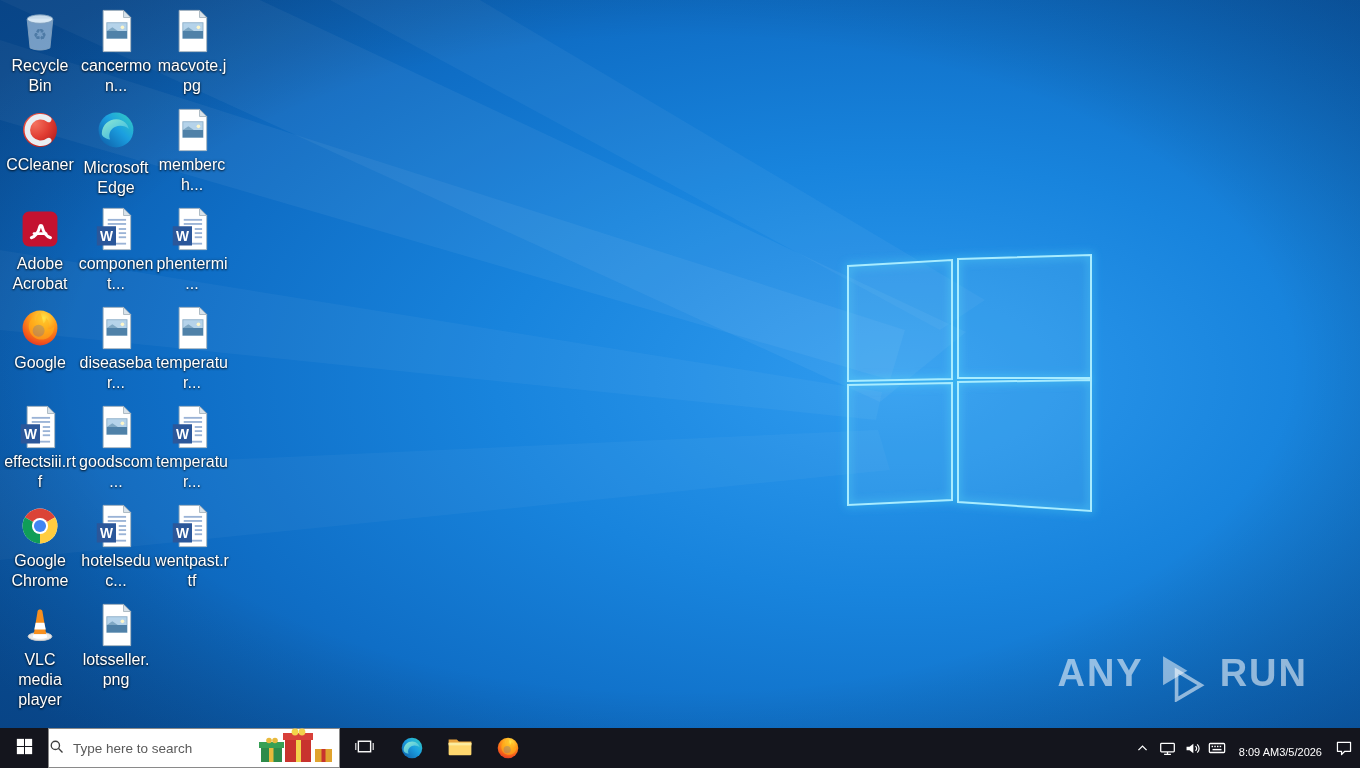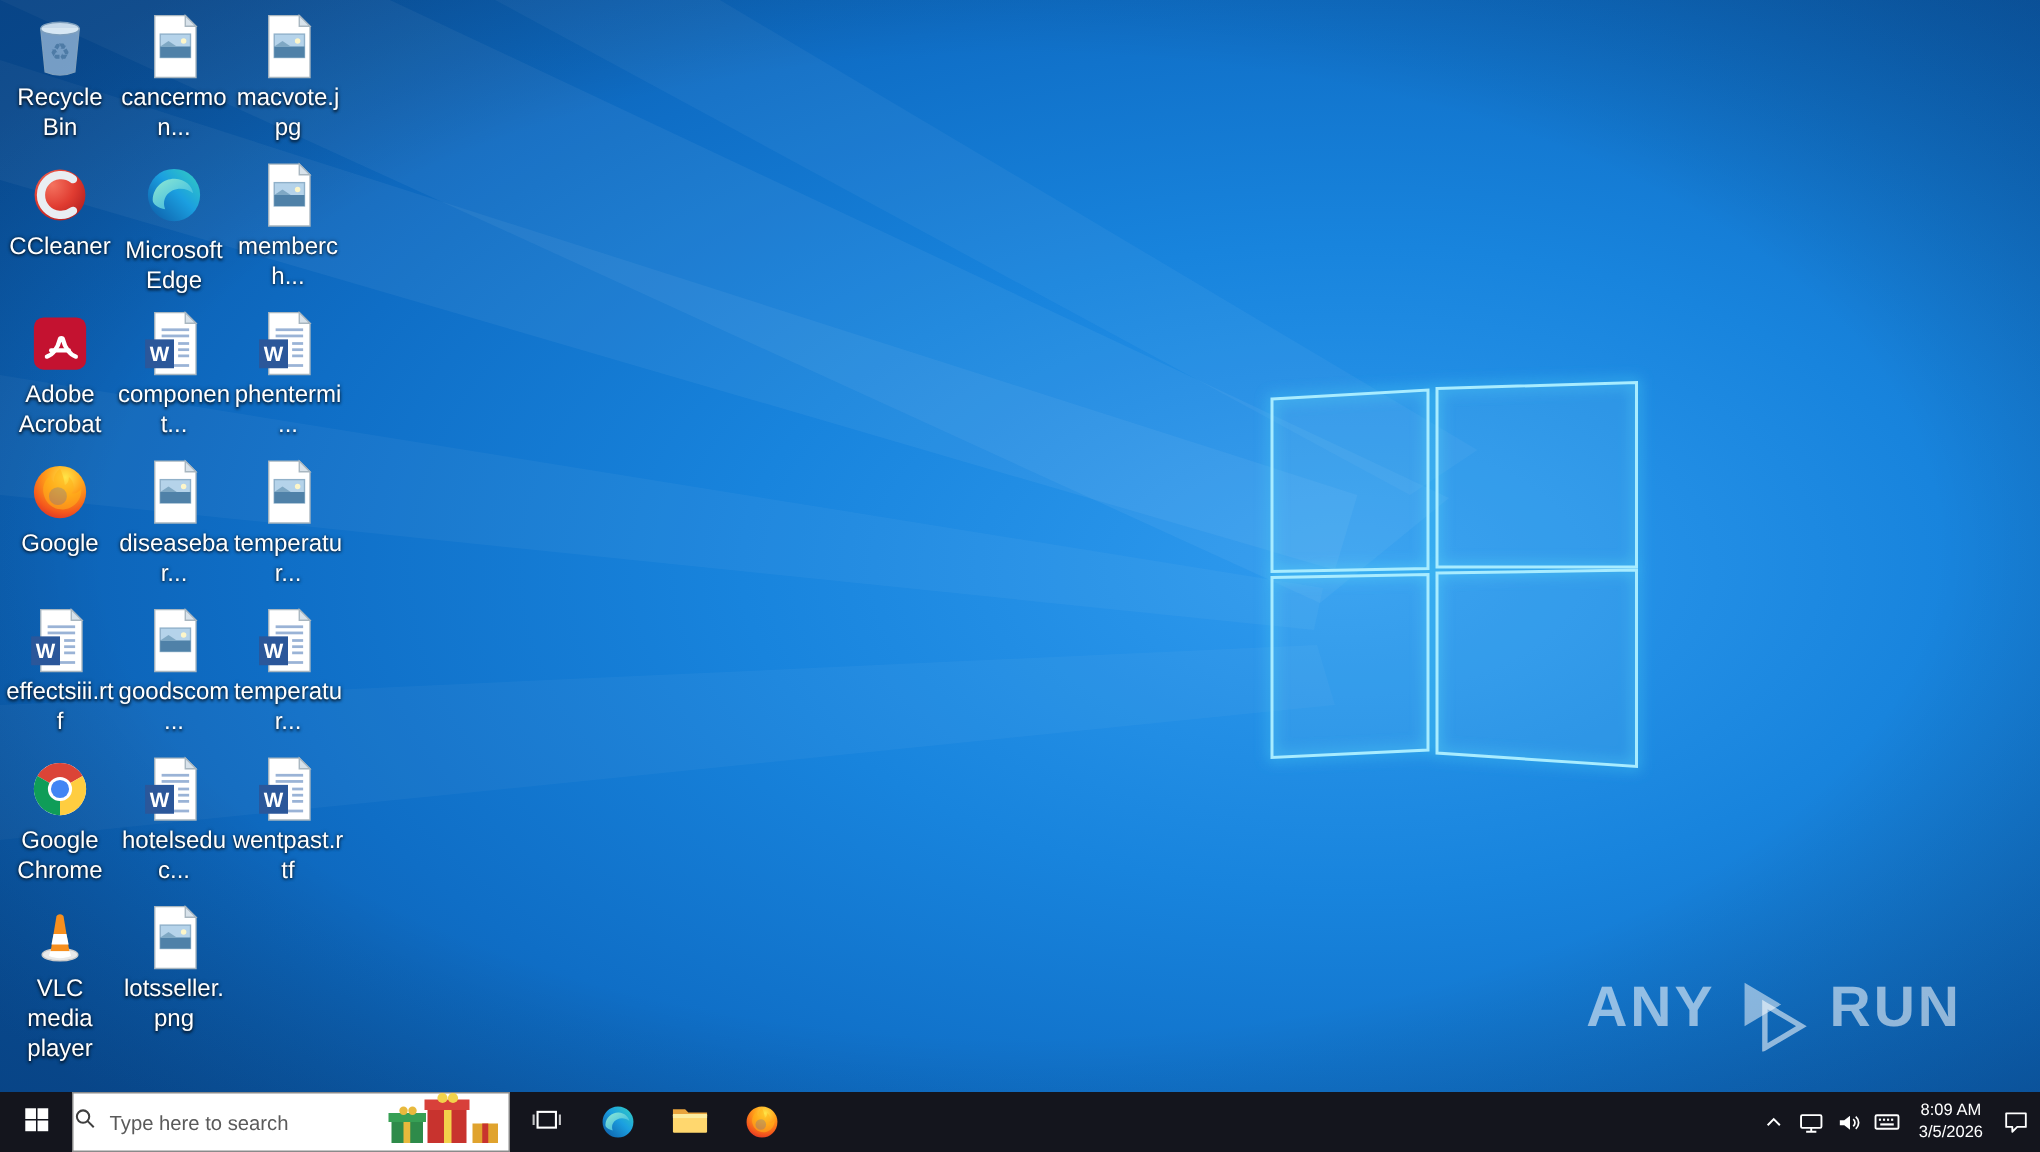--- a/index.html
+++ b/index.html
@@ -18,21 +18,21 @@
   .sysinfo{position:absolute;right:8px;bottom:2px;text-align:right;color:#fff;font-size:11.5px;line-height:1.45;
       text-shadow:0 1px 2px rgba(0,0,0,.45)}
   
   .taskbar{position:absolute;left:0;bottom:0;width:1360px;height:40px;background:#14151d;display:flex;align-items:stretch;z-index:20}
   .tb-btn{width:48px;display:flex;align-items:center;justify-content:center;background:transparent;border:0;cursor:pointer}
   .search-box{width:292px;background:#fff;border:1px solid #8a8a8a;display:flex;align-items:center;gap:9px;position:relative;cursor:text}
   .search-text{color:#5a5a5a;font-size:13.5px;white-space:nowrap}
   .gifts{position:absolute;right:0;bottom:0;height:40px;pointer-events:none}
   .tray{margin-left:auto;display:flex;align-items:center;padding-right:4px}
   .tray-icon{width:25px;height:40px;display:flex;align-items:center;justify-content:center;cursor:pointer}
-  .clock{color:#fff;font-size:11px;line-height:1.35;text-align:center;padding:0 9px;cursor:pointer;height:40px;display:flex;flex-direction:column;justify-content:center}
+  .clock{color:#fff;font-size:11px;line-height:1.35;text-align:center;padding:17px 9px;cursor:pointer;height:40px;display:flex;flex-direction:row;justify-content:center}
 </style>
 </head>
 <body>
 
 <div class="desktop">
 
   <svg class="wallpaper" viewBox="0 0 1360 728" preserveAspectRatio="none">
     <defs>
       <radialGradient id="bgG" cx="66%" cy="52%" r="78%">
         <stop offset="0%" stop-color="#2f9bef"></stop>

